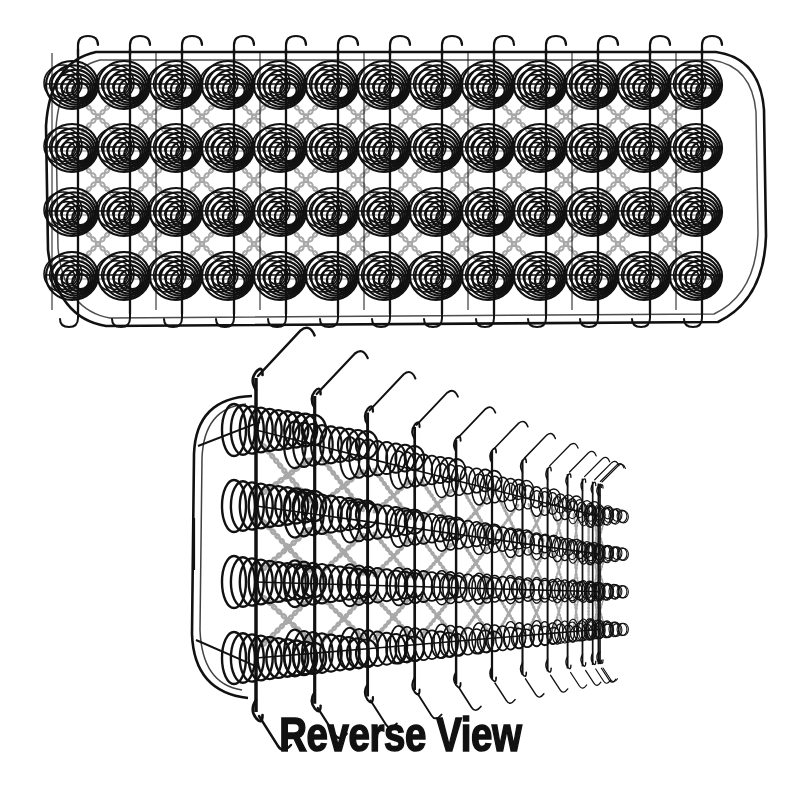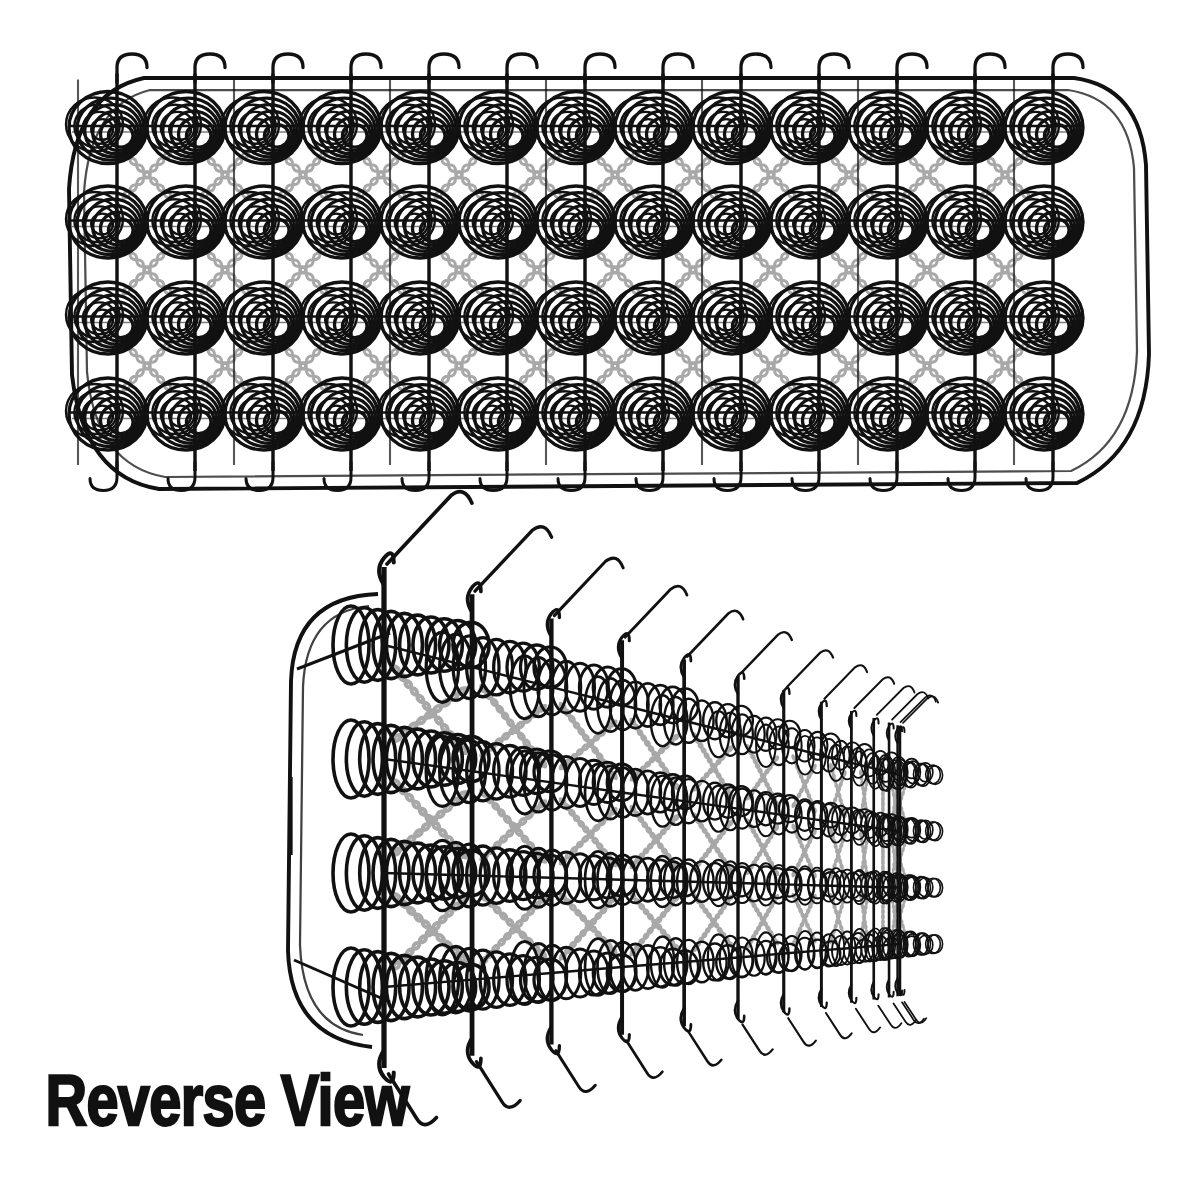--- a/index.html
+++ b/index.html
@@ -25,20 +25,21 @@
   .figure-svg {
     display: block;
     width: 800px;
     height: 800px;
   }
   .caption-layer {
     position: absolute;
     left: 0;
     top: 712px;
     width: 800px;
+    text-align: center;
     pointer-events: none;
   }
   .caption-text {
     display: inline-block;
     font-family: "Liberation Sans Narrow", "Liberation Sans", sans-serif;
     font-weight: 700;
     font-size: 48px;
     line-height: 46px;
     letter-spacing: -0.5px;
     color: #111111;

